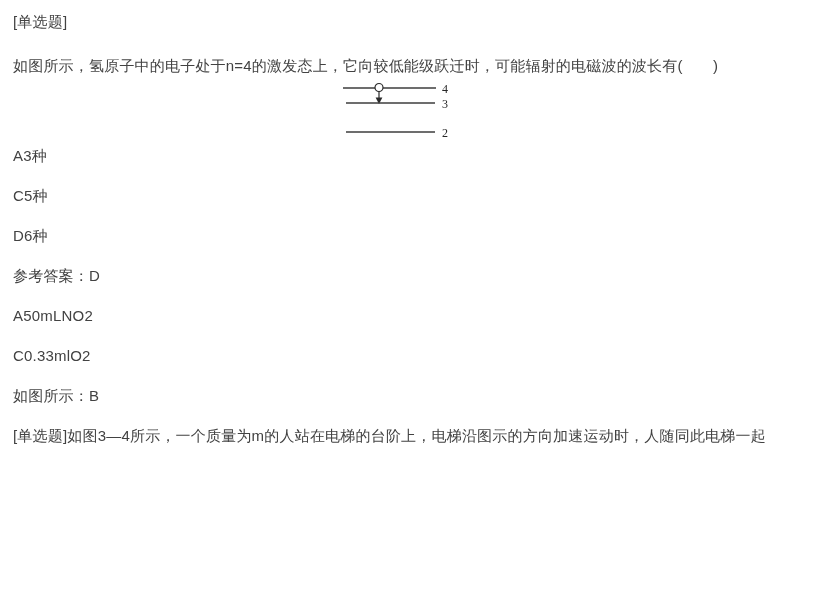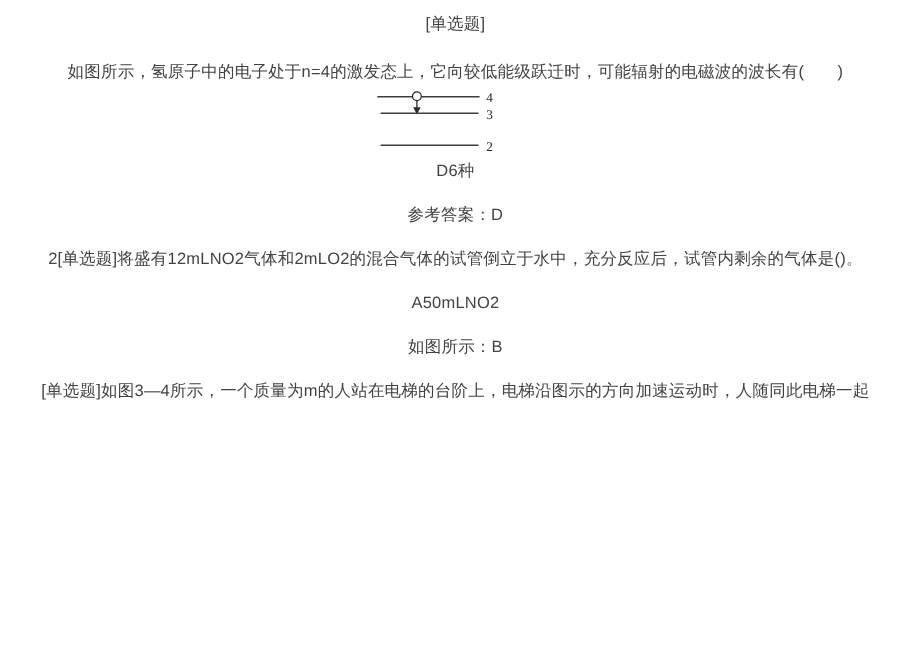--- a/index.html
+++ b/index.html
@@ -11,21 +11,20 @@
     height: 608px;
     overflow: hidden;
     background: #ffffff;
     font-family: "Liberation Sans", "DejaVu Sans", sans-serif;
     font-size: 15px;
     color: #424242;
     box-sizing: border-box;
   }
   .page {
     padding: 14px 0 0 13px;
-    text-align: center;
   }
   p {
     margin: 0 0 24px 0;
     line-height: 16px;
     white-space: nowrap;
     letter-spacing: 0.2px;
   }
   p.tight {
     margin-bottom: 8px;
     margin-top: 28px;
@@ -67,22 +66,24 @@
       <polygon points="34.6,15.5 41.4,15.5 38,22" fill="#2b2b2b"></polygon>
 
       <line x1="5" y1="21" x2="94" y2="21" stroke="#3d3d3d" stroke-width="1.3"></line>
       <text class="level-label" x="101" y="26">3</text>
 
       <line x1="5" y1="50" x2="94" y2="50" stroke="#3d3d3d" stroke-width="1.3"></line>
       <text class="level-label" x="101" y="55">2</text>
     </svg>
   </div>
 
+  <p>A3种</p>
+  <p>C5种</p>
   <p>D6种</p>
   <p>参考答案：D</p>
 
-  <p>2[单选题]将盛有12mLNO2气体和2mLO2的混合气体的试管倒立于水中，充分反应后，试管内剩余的气体是()。</p>
   <p>A50mLNO2</p>
+  <p>C0.33mlO2</p>
   <p>如图所示：B</p>
 
   <p class="last">[单选题]如图3—4所示，一个质量为m的人站在电梯的台阶上，电梯沿图示的方向加速运动时，人随同此电梯一起</p>
 
 </div>
 
 </body></html>

